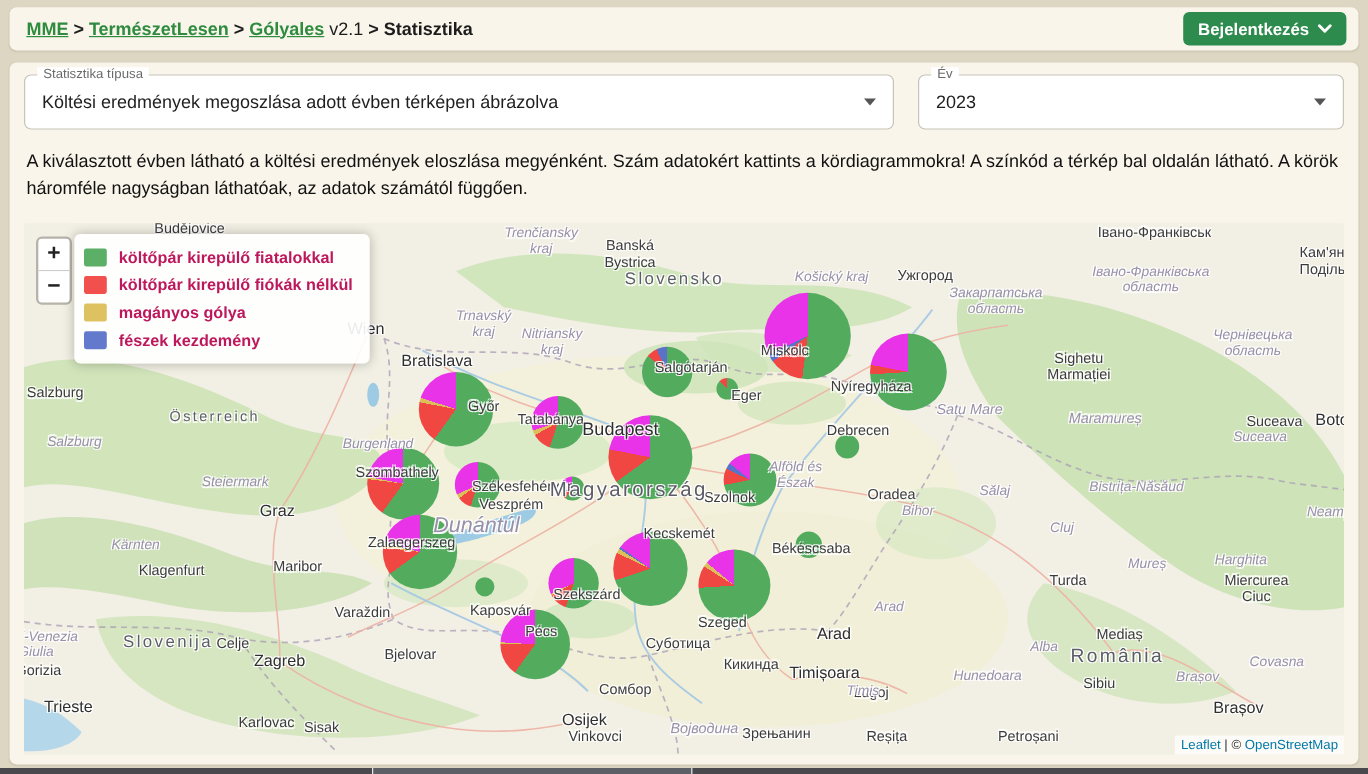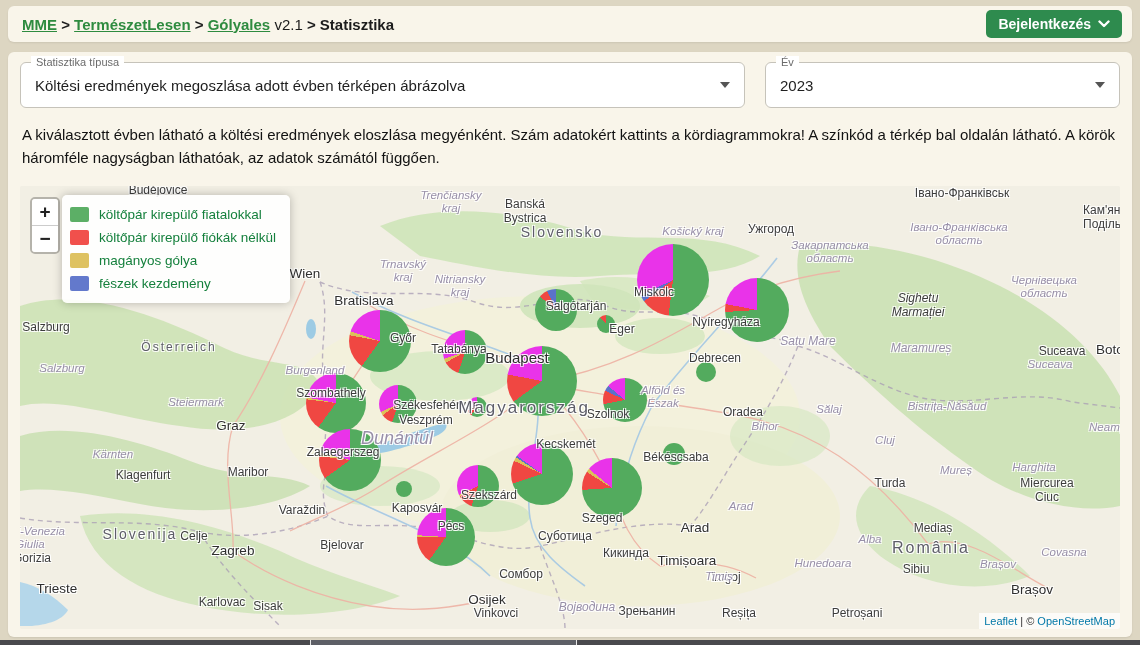--- a/index.html
+++ b/index.html
@@ -77,21 +77,21 @@
   .mlabel.area{font-size:11.5px;font-style:italic;color:#988fa8;}
   
   .legend{
     position:absolute;left:42px;top:9px;z-index:5;
     background:rgba(255,255,255,.9);border-radius:5px;
     box-shadow:0 0 10px rgba(0,0,0,.25);
     padding:8px 14px 8px 8px;
   }
   .lrow{display:flex;align-items:center;gap:10px;height:23px;}
   .swatch{width:19px;height:15px;border-radius:2px;opacity:.95;flex:0 0 auto;}
-  .ltext{font-size:13.5px;color:#15803d;white-space:nowrap;}
+  .ltext{font-size:13.5px;color:#be185d;white-space:nowrap;font-weight:bold;}
   
   .zoomctl{
     position:absolute;left:10px;top:11px;z-index:5;width:26px;
     border:2px solid rgba(0,0,0,.25);border-radius:5px;overflow:hidden;
   }
   .zbtn{
     width:26px;height:26px;background:#fff;color:#222;
     font-size:19px;font-weight:700;line-height:26px;text-align:center;cursor:pointer;
   }
   .zbtn:first-child{border-bottom:1px solid #ccc;}
@@ -300,21 +300,21 @@
         <div class="mlabel city" style="left: 913px; top: 343px;">Mediaș</div>
         <div class="mlabel area" style="left: 850px; top: 354px;">Alba</div>
         <div class="mlabel country" style="left: 911px; top: 362px; font-size: 16px;">România</div>
         <div class="mlabel area" style="left: 803px; top: 378px;">Hunedoara</div>
         <div class="mlabel city" style="left: 896px; top: 384px;">Sibiu</div>
         <div class="mlabel area" style="left: 1044px; top: 367px;">Covasna</div>
         <div class="mlabel area" style="left: 978px; top: 379px;">Brașov</div>
         <div class="mlabel cap" style="left: 1012px; top: 404px;">Brașov</div>
         <div class="mlabel area" style="left: 699px; top: 391px;">Timiș</div>
         <div class="mlabel area" style="left: 788px; top: 156px; font-size: 12px;">Satu Mare</div>
-        <div class="mlabel city" style="left: 898px; top: 120px; font-style: italic;">Sighetu
+        <div class="mlabel city" style="left: 879px; top: 120px;">Sighetu
 Marmației</div>
         <div class="mlabel area" style="left: 901px; top: 163px; font-size: 12px;">Maramureș</div>
         <div class="mlabel city" style="left: 1042px; top: 166px;">Suceava</div>
         <div class="mlabel area" style="left: 1030px; top: 179px;">Suceava</div>
         <div class="mlabel cap" style="left: 1090px; top: 164px;">Boto</div>
         <div class="mlabel area" style="left: 1086px; top: 242px;">Neamț</div>
       </div>
 
     <div class="legend" id="legend">
         <div class="lrow">

